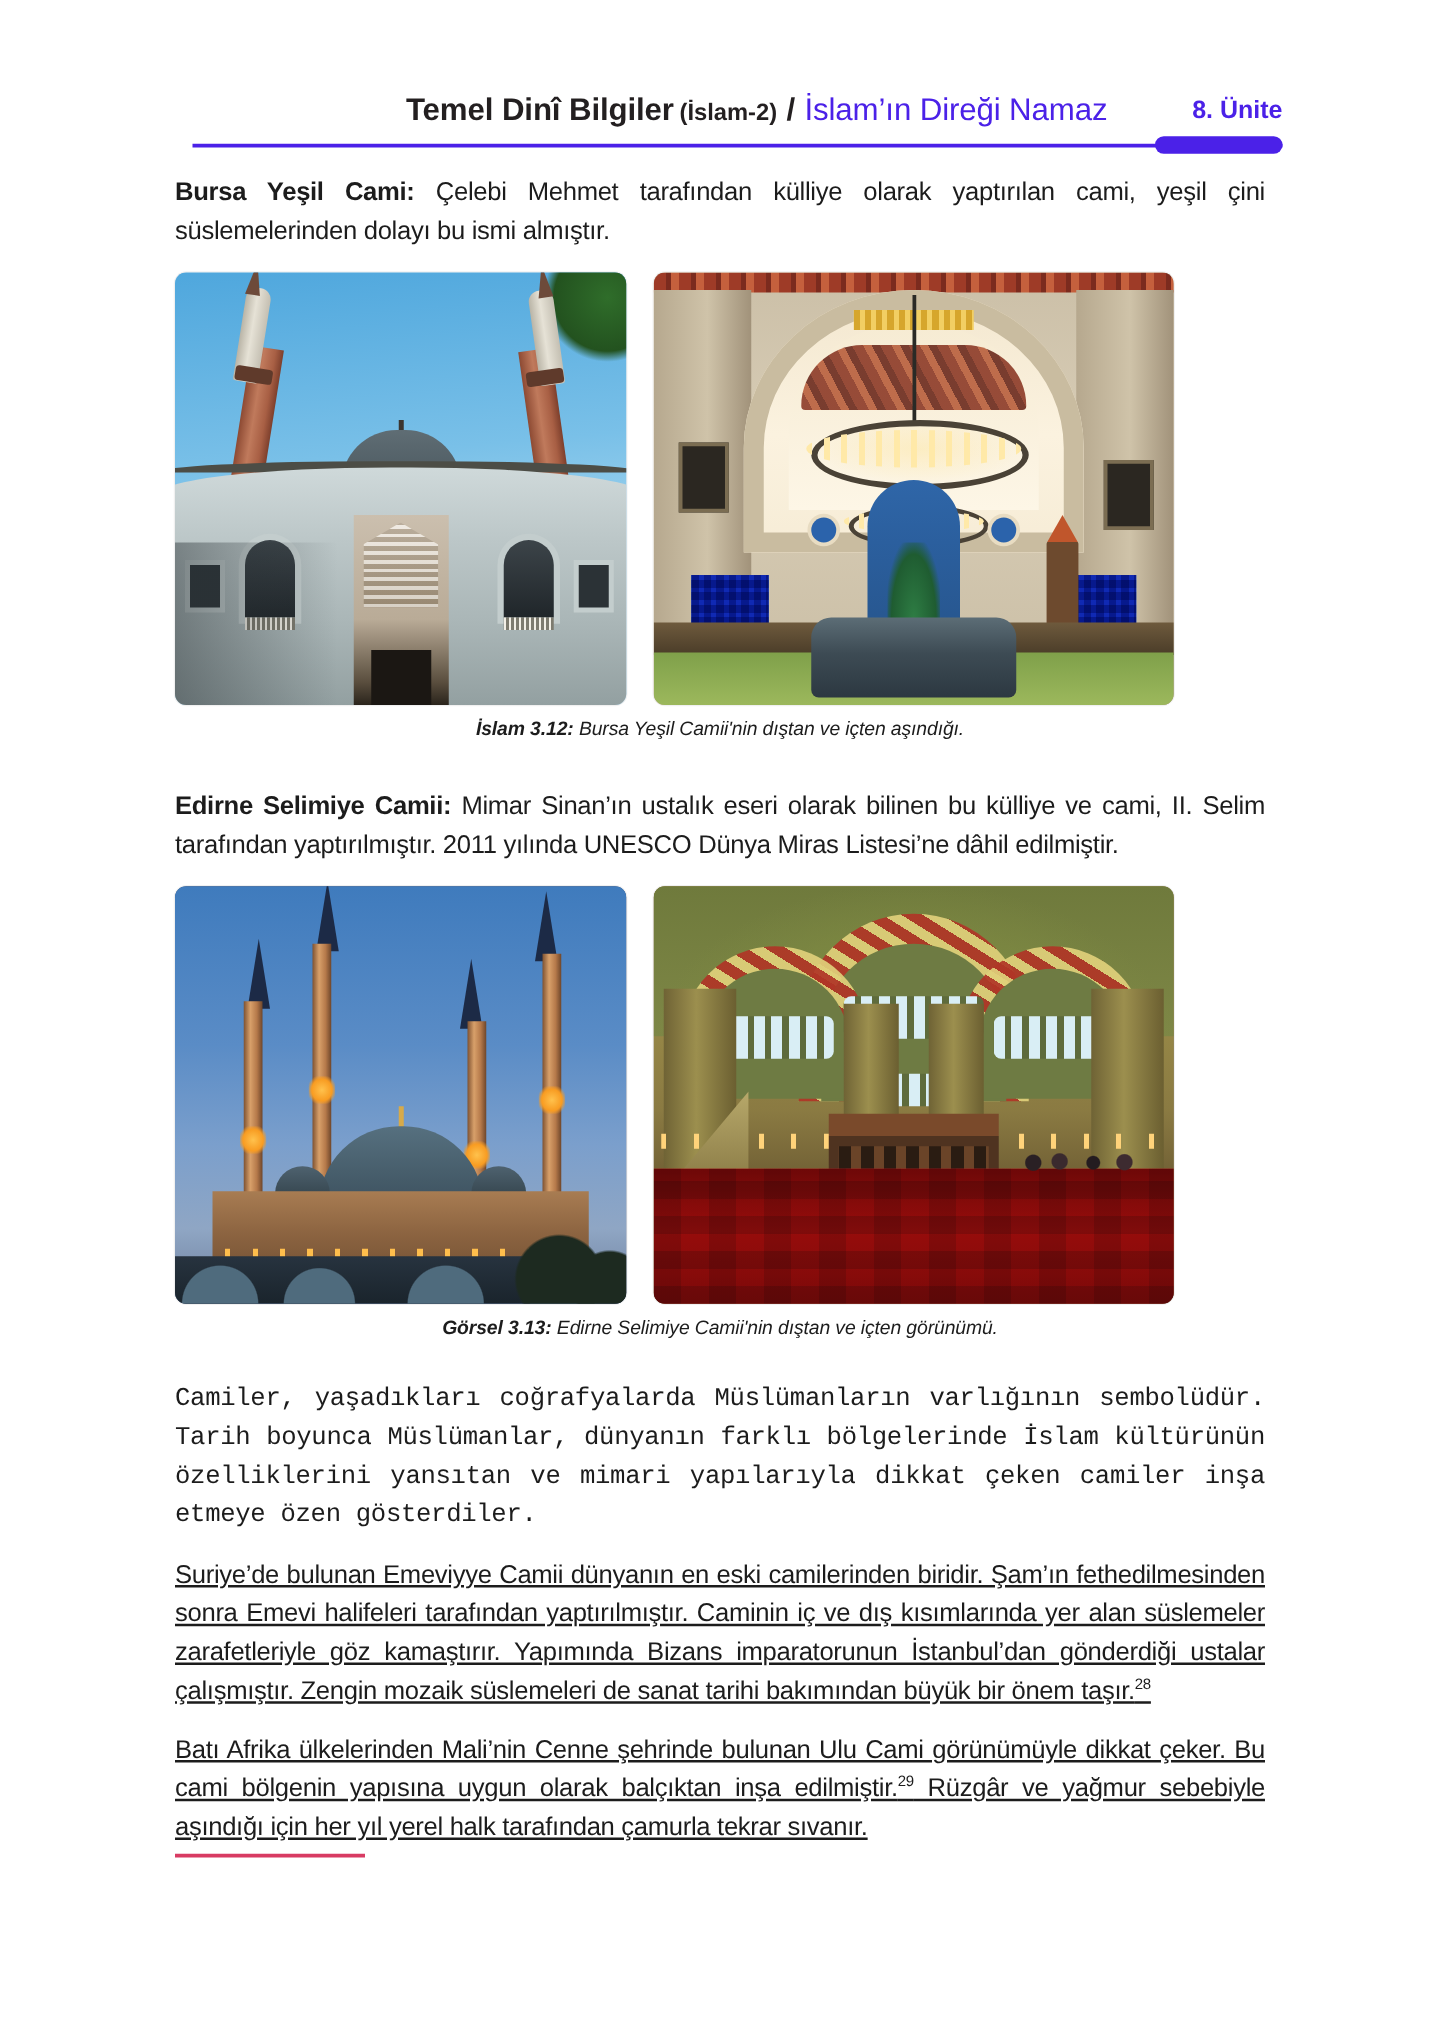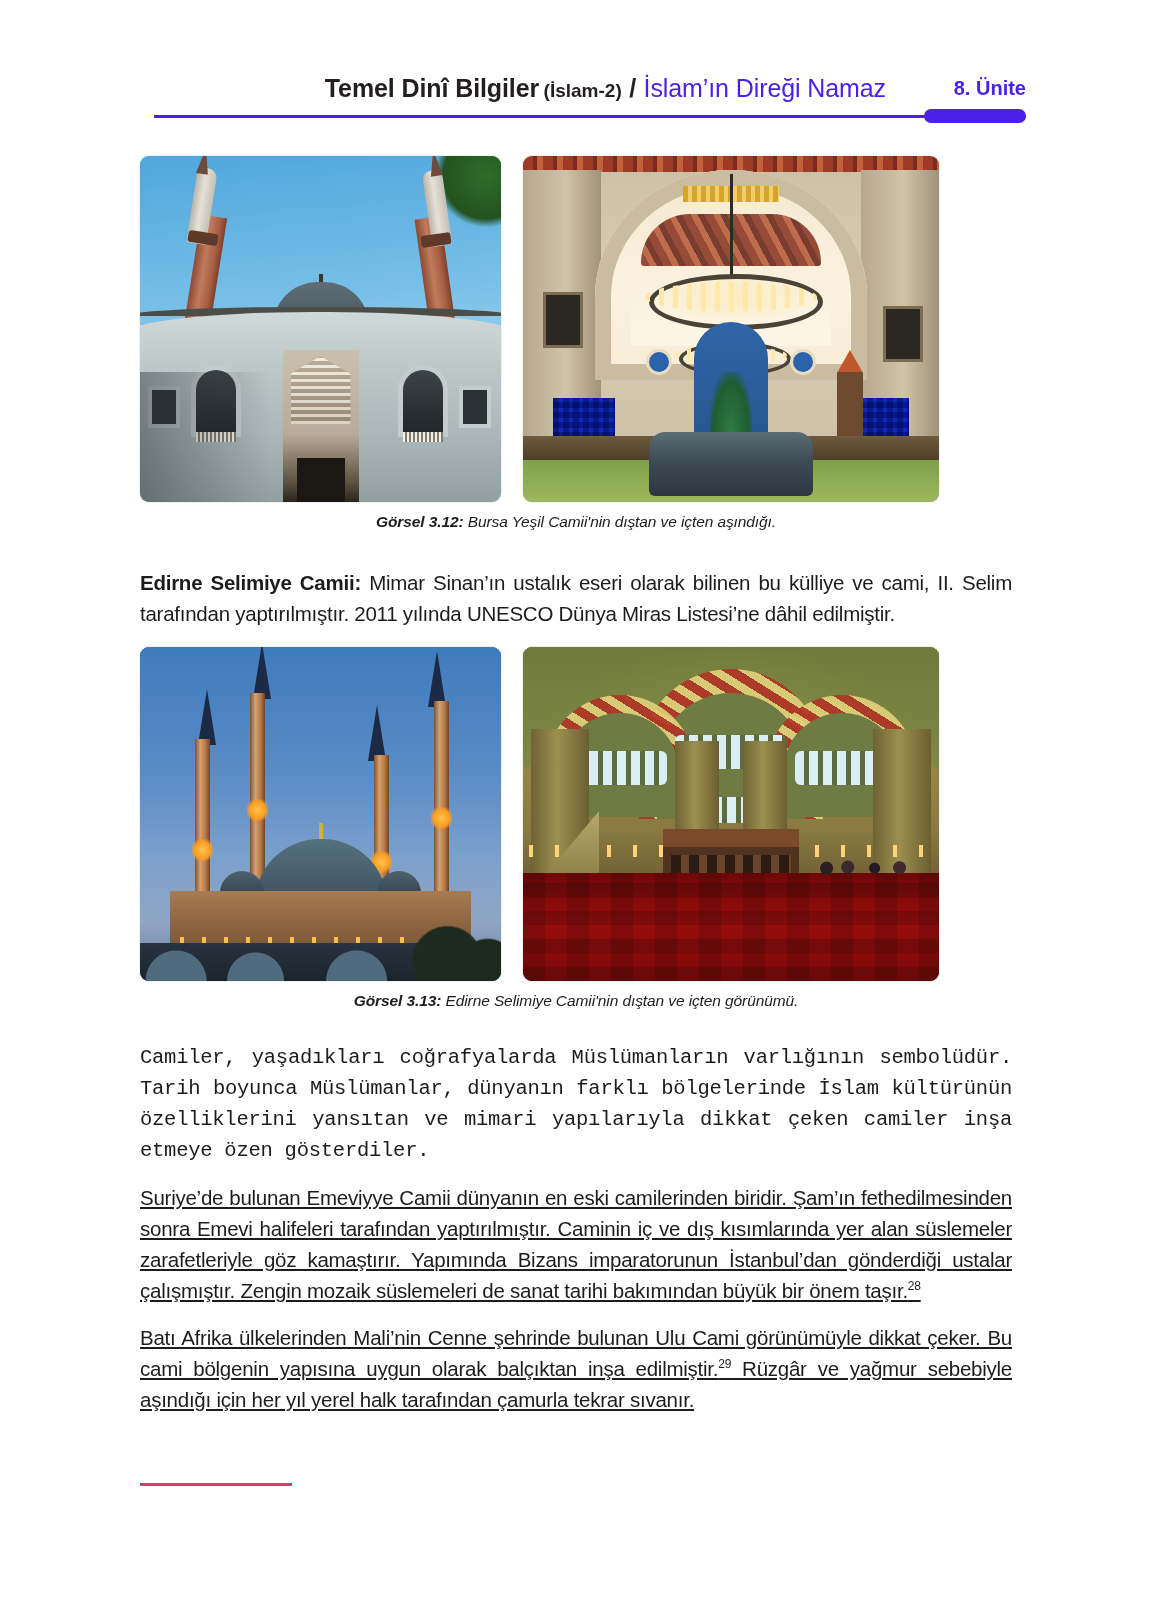--- a/index.html
+++ b/index.html
@@ -572,20 +572,21 @@
       <span class="h-slash">/</span>
       <span class="h-unit-name">İslam’ın Direği Namaz</span>
     </div>
     <div class="unit-no">8. Ünite</div>
     <div class="header-rule"></div>
     <div class="header-rule-thick"></div>
   </div>
 
   <div class="content">
 
+    <p class="body"><span class="lead">Bursa Yeşil Cami:</span><span> Çelebi Mehmet tarafından külliye olarak yaptırılan cami, yeşil çini süslemelerinden dolayı bu ismi almıştır.</span></p>
 
     <div class="figset">
 
       <div class="photo p1">
         <div class="scene">
           <div class="sky"></div>
           <div class="tree"></div>
           <div class="min minA"></div>
           <div class="min minB"></div>
           <div class="mintop mintopA"></div>
@@ -633,21 +634,21 @@
           <div class="plaque pl1"></div>
           <div class="plaque pl2"></div>
           <div class="minbar"></div>
           <div class="bench"></div>
           <div class="floor"></div>
           <div class="sadirvan"></div>
         </div>
       </div>
     </div>
 
-    <div class="cap"><b>Görsel 3.12:</b><span> Bursa  Yeşil Camii'nin dıştan ve içten aşındığı.</span></div>
+    <div class="cap"><b>İslam 3.12:</b><span> Bursa  Yeşil Camii'nin dıştan ve içten aşındığı.</span></div>
 
     <p class="body" style="margin-top:36px;"><span class="lead">Edirne Selimiye Camii:</span><span> Mimar Sinan’ın ustalık eseri olarak bilinen bu külliye ve cami, II. Selim tarafından yaptırılmıştır. 2011 yılında UNESCO Dünya Miras Listesi’ne dâhil edilmiştir.</span></p>
 
     <div class="figset">
 
       <div class="photo p3">
         <div class="scene">
           <div class="dusk"></div>
           <div class="cone cA"></div>
           <div class="cone cB"></div>

